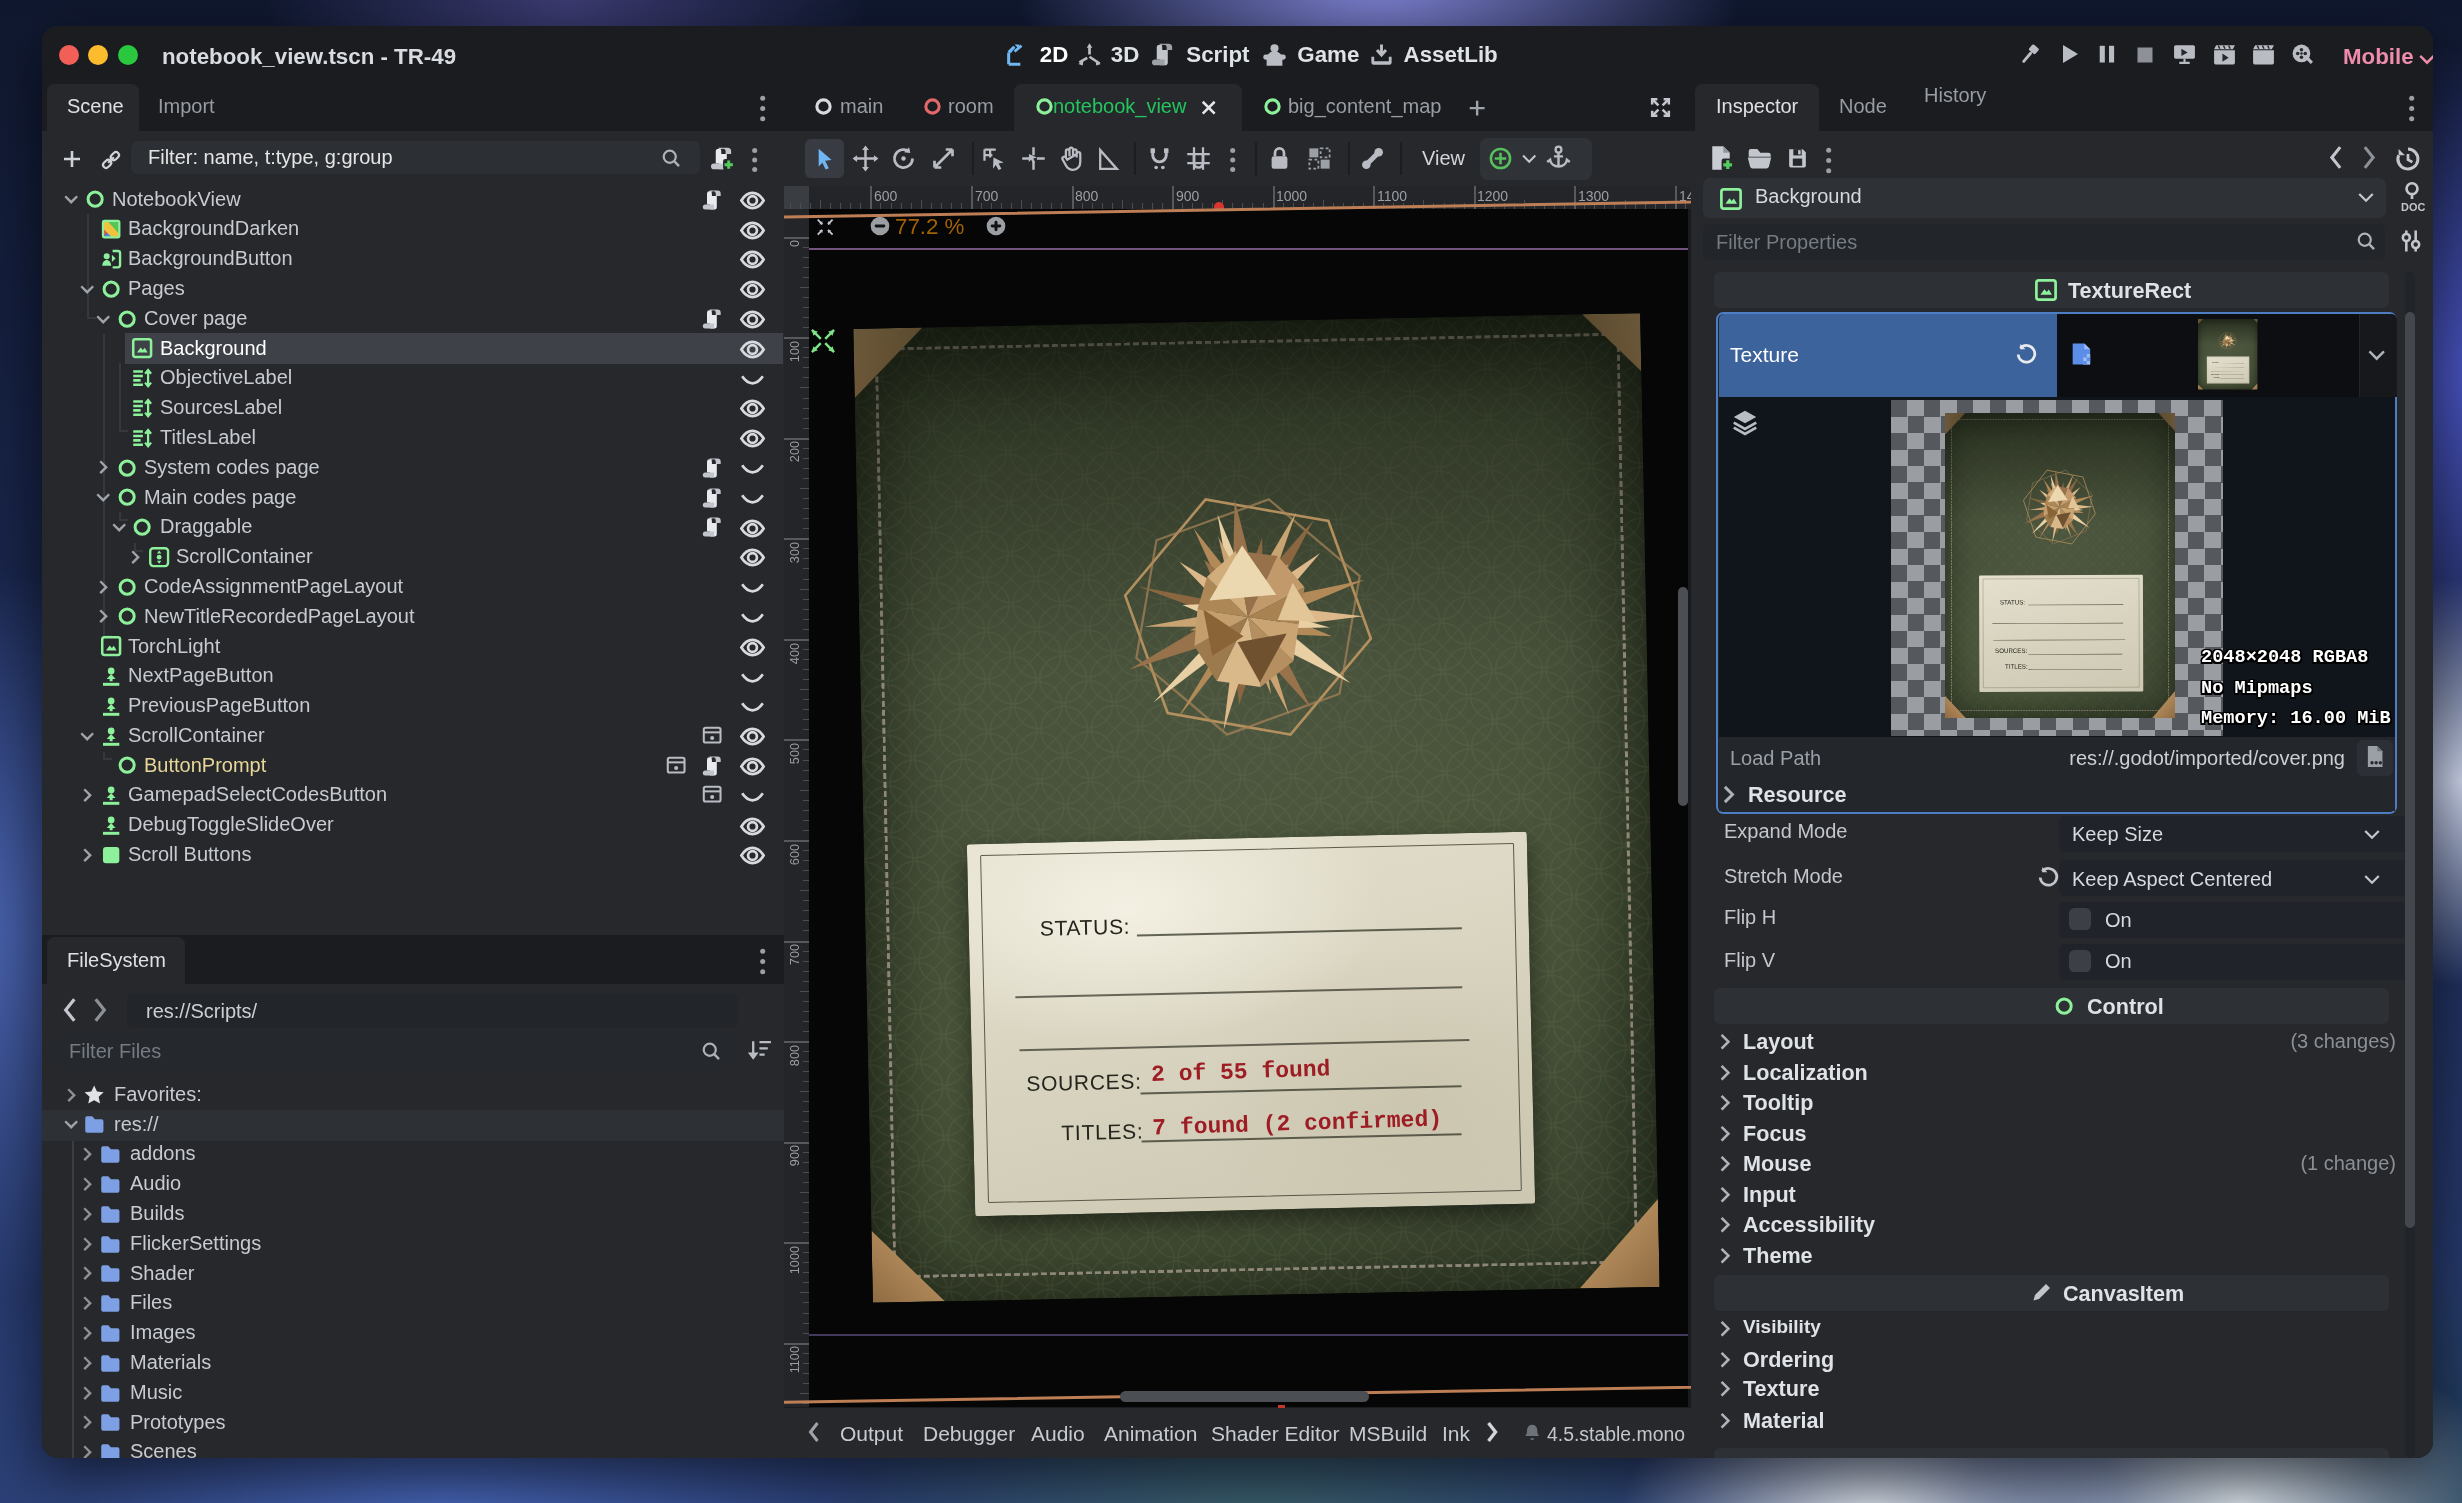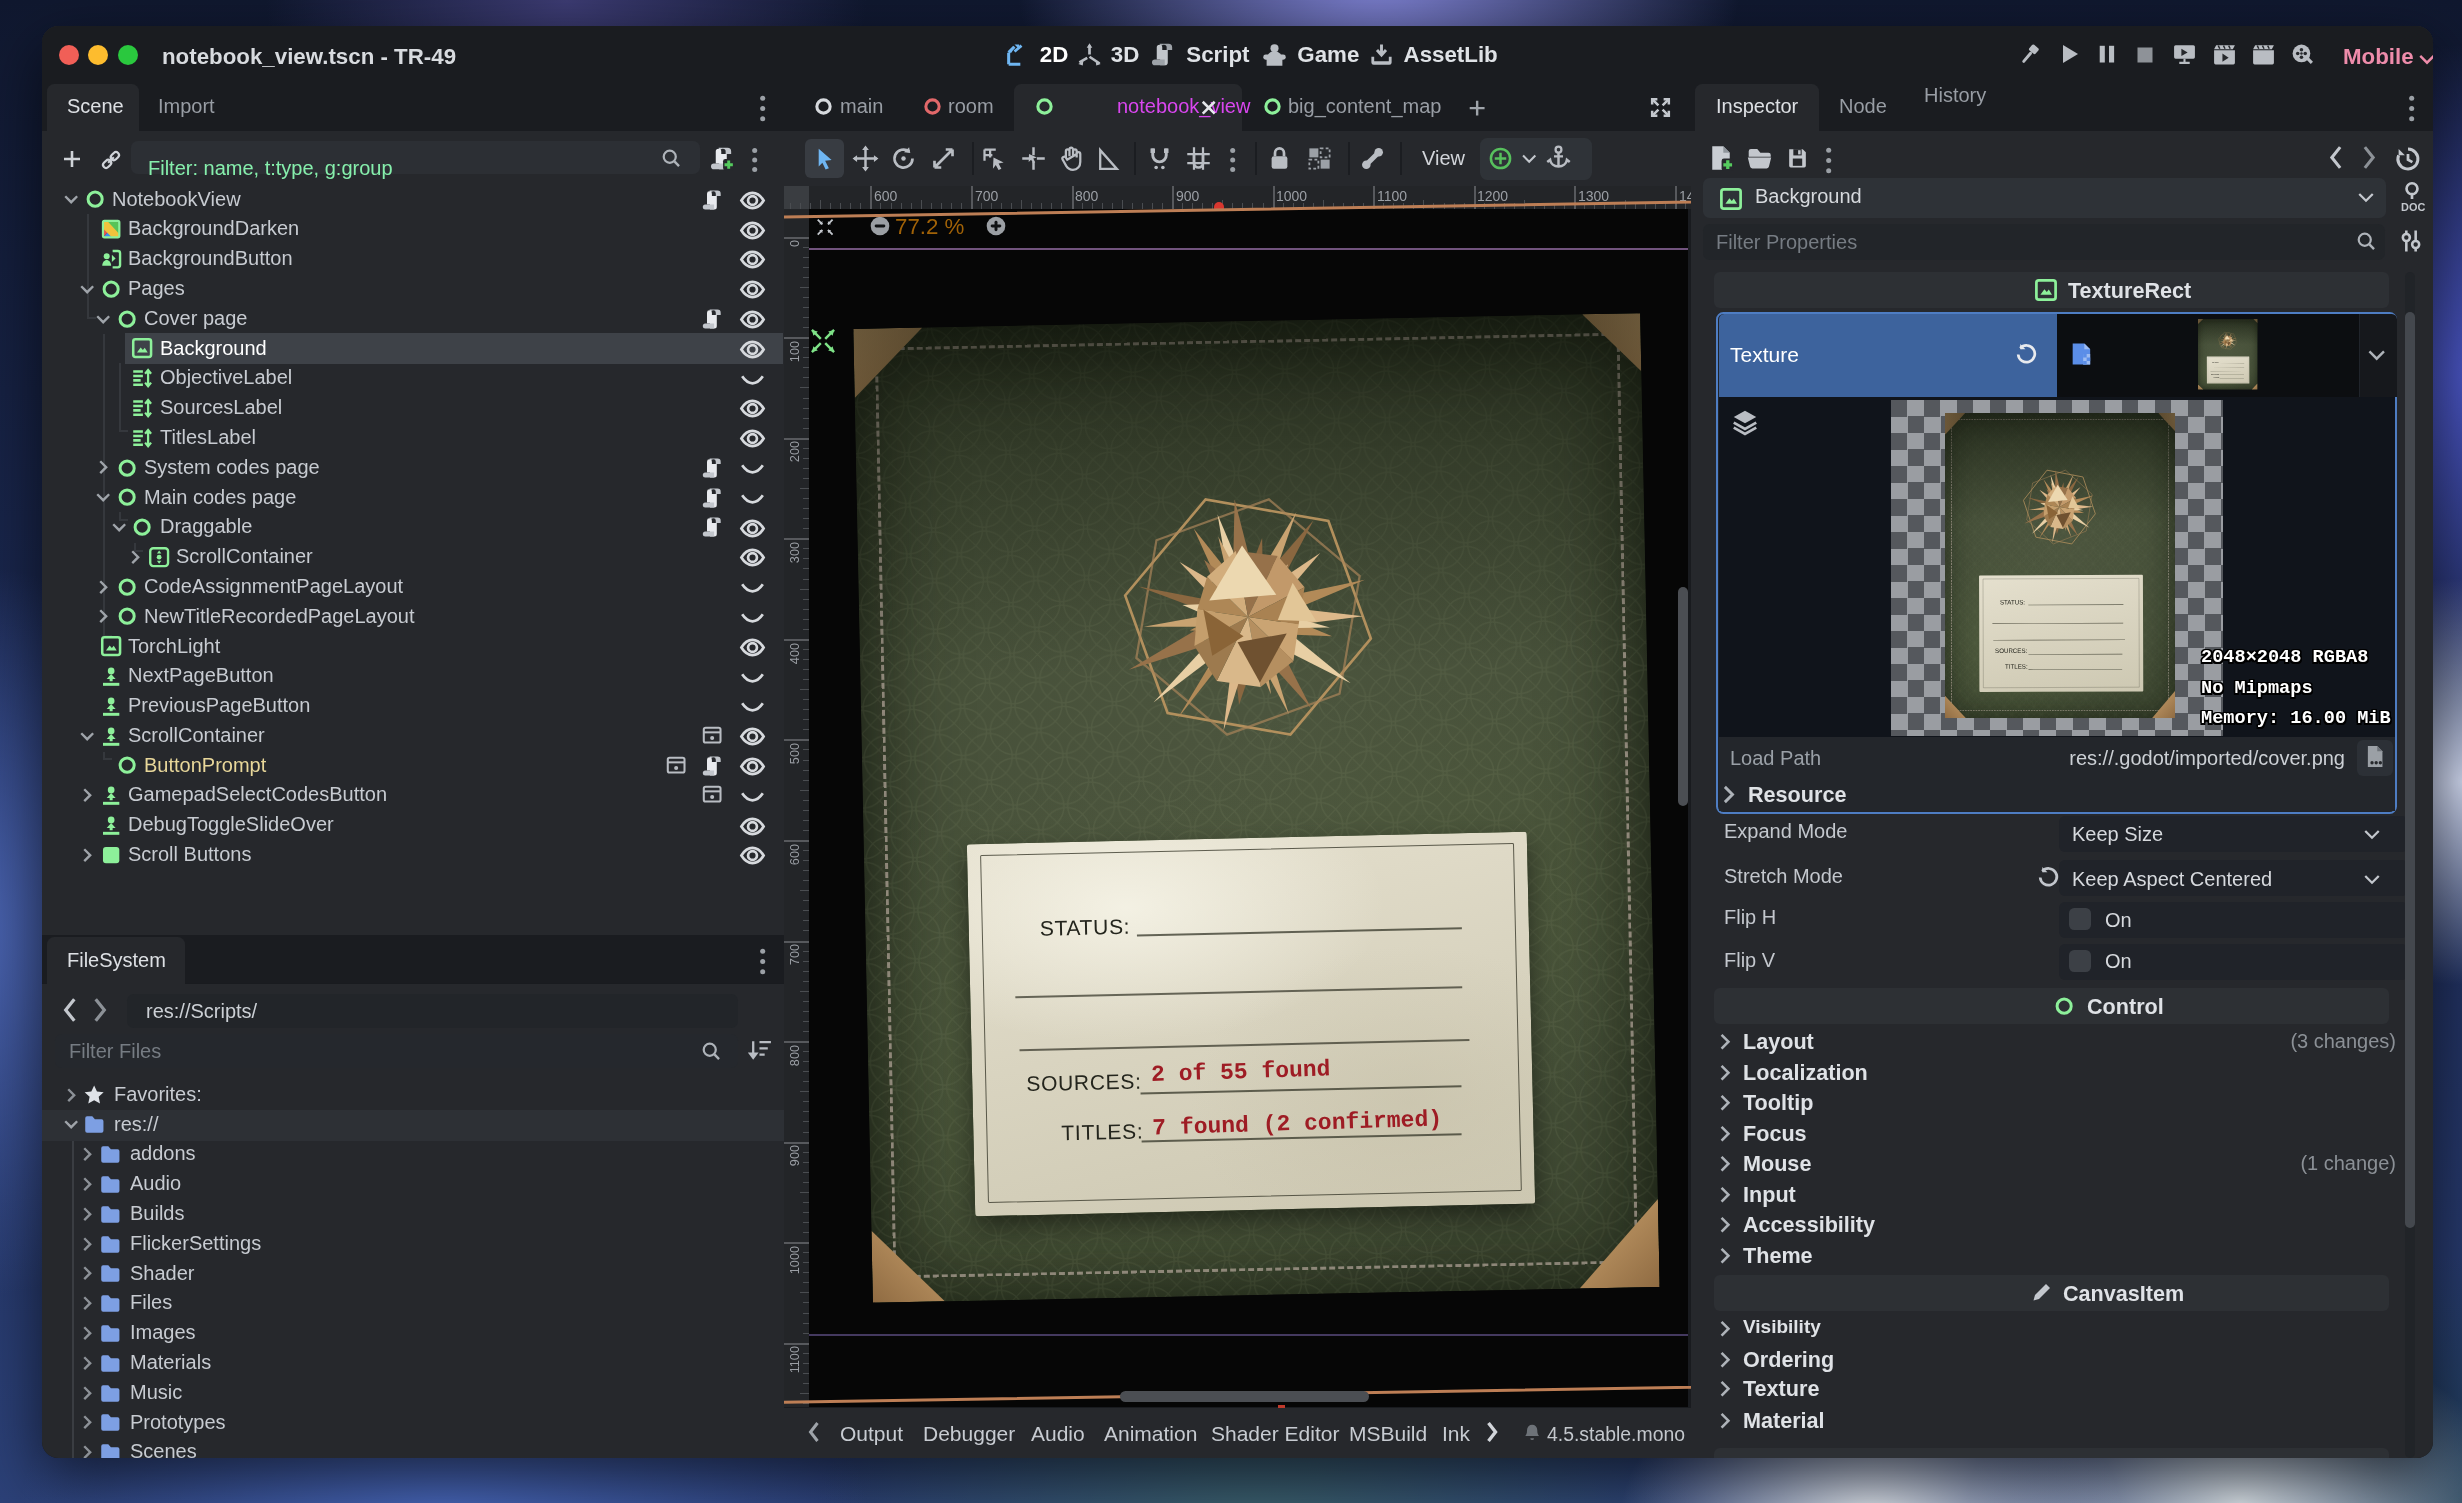--- a/index.html
+++ b/index.html
@@ -157,21 +157,21 @@
       </svg>
     </div>
 <div class="row" style="left:57px;top:122px">
       <svg width="24" height="24" viewBox="0 0 24 24" transform="rotate(-45)">
         <rect x="2" y="9" width="9" height="6" rx="3" fill="none" stroke="#cfd3d8" stroke-width="2.2"></rect>
         <rect x="13" y="9" width="9" height="6" rx="3" fill="none" stroke="#cfd3d8" stroke-width="2.2"></rect>
         <path d="M8 12 h8" stroke="#cfd3d8" stroke-width="2.2"></path>
       </svg>
     </div>
 <div class="abs" style="left:89px;top:115px;width:569px;height:33px;background:#2c2f34;border-radius:6.7px"></div>
-<div class="row t" style="left:106px;top:131px;color:#86efac">Filter: name, t:type, g:group</div>
+<div class="row t" style="left:106px;top:120px;color:#e5e5e5">Filter: name, t:type, g:group</div>
 <div class="row" style="left:618px;top:121px">
       <svg width="22.3" height="22.3" viewBox="0 0 24 24">
         <circle cx="10.5" cy="10.5" r="6.5" fill="none" stroke="#aeb3b9" stroke-width="2.4"></circle>
         <path d="M15.5 15.5 l5 5" stroke="#aeb3b9" stroke-width="2.6"></path>
       </svg>
     </div>
 <div class="row" style="left:667px;top:119px">
       <svg width="27" height="27" viewBox="0 0 24 24">
         <path d="M8.5 2.5 h8 a3.2 3.2 0 0 1 3.2 3.2 V8 h-4.9 V5.8 a2.45 2.45 0 0 0 -4.9 0z" fill="#c2c6cc"></path>
         <path d="M6 5.8 a2.45 2.45 0 0 1 4.9 0 V8 h4.9 v11 a2.5 2.5 0 0 1 -2.5 2.5 H9 V16.5 H6z" fill="#e8eaee"></path>
@@ -818,21 +818,21 @@
         <circle cx="15" cy="15" r="9.5" fill="none" stroke="#e2686a" stroke-width="4.4"></circle>
       </svg>
     </div>
 <div class="row t dim" style="left:906px;top:69px">room</div>
 <div class="abs panel" style="left:972px;top:58px;width:228px;height:47px;border-radius:7.4px 7.4px 0 0"></div>
 <div class="row" style="left:992px;top:70px">
       <svg width="21" height="21" viewBox="0 0 30 30">
         <circle cx="15" cy="15" r="9.5" fill="none" stroke="#8df09a" stroke-width="4.4"></circle>
       </svg>
     </div>
-<div class="row t" style="left:1075px;top:69px;color:#d946ef">notebook_view</div>
+<div class="row t" style="left:1011px;top:69px;color:#22c55e">notebook_view</div>
 <div class="row" style="left:1157px;top:72px">
       <svg width="19.4" height="19.4" viewBox="0 0 26 26">
         <path d="M5 5 L21 21 M21 5 L5 21" stroke="#e4e7ea" stroke-width="3.4"></path>
       </svg>
     </div>
 <div class="row" style="left:1220px;top:70px">
       <svg width="21" height="21" viewBox="0 0 30 30">
         <circle cx="15" cy="15" r="9.5" fill="none" stroke="#8df09a" stroke-width="4.4"></circle>
       </svg>
     </div>

